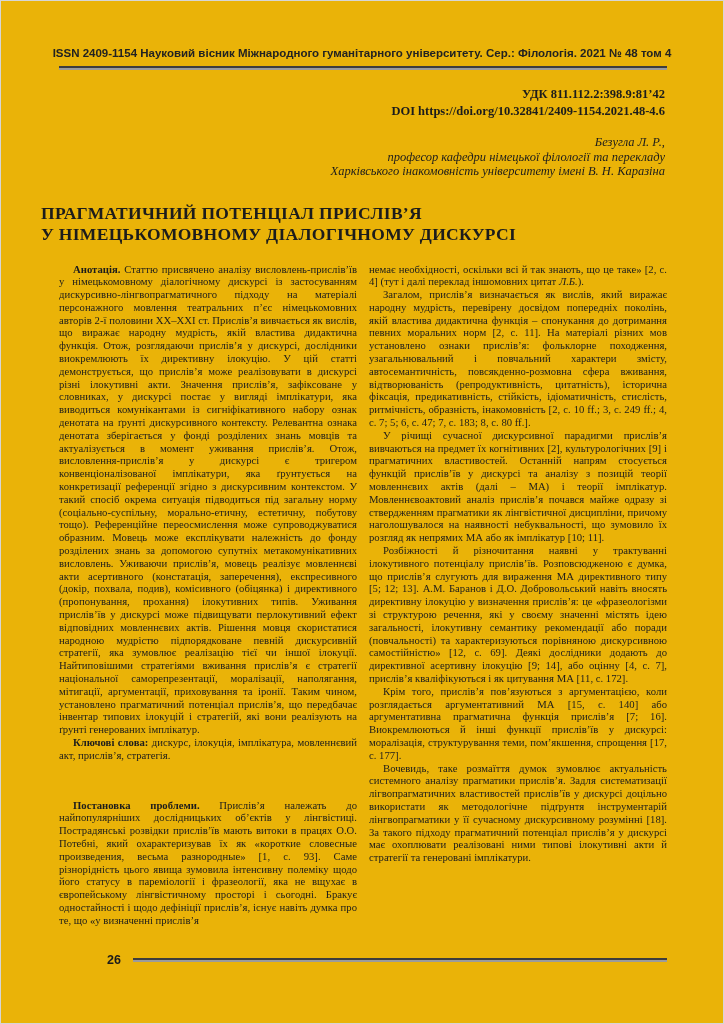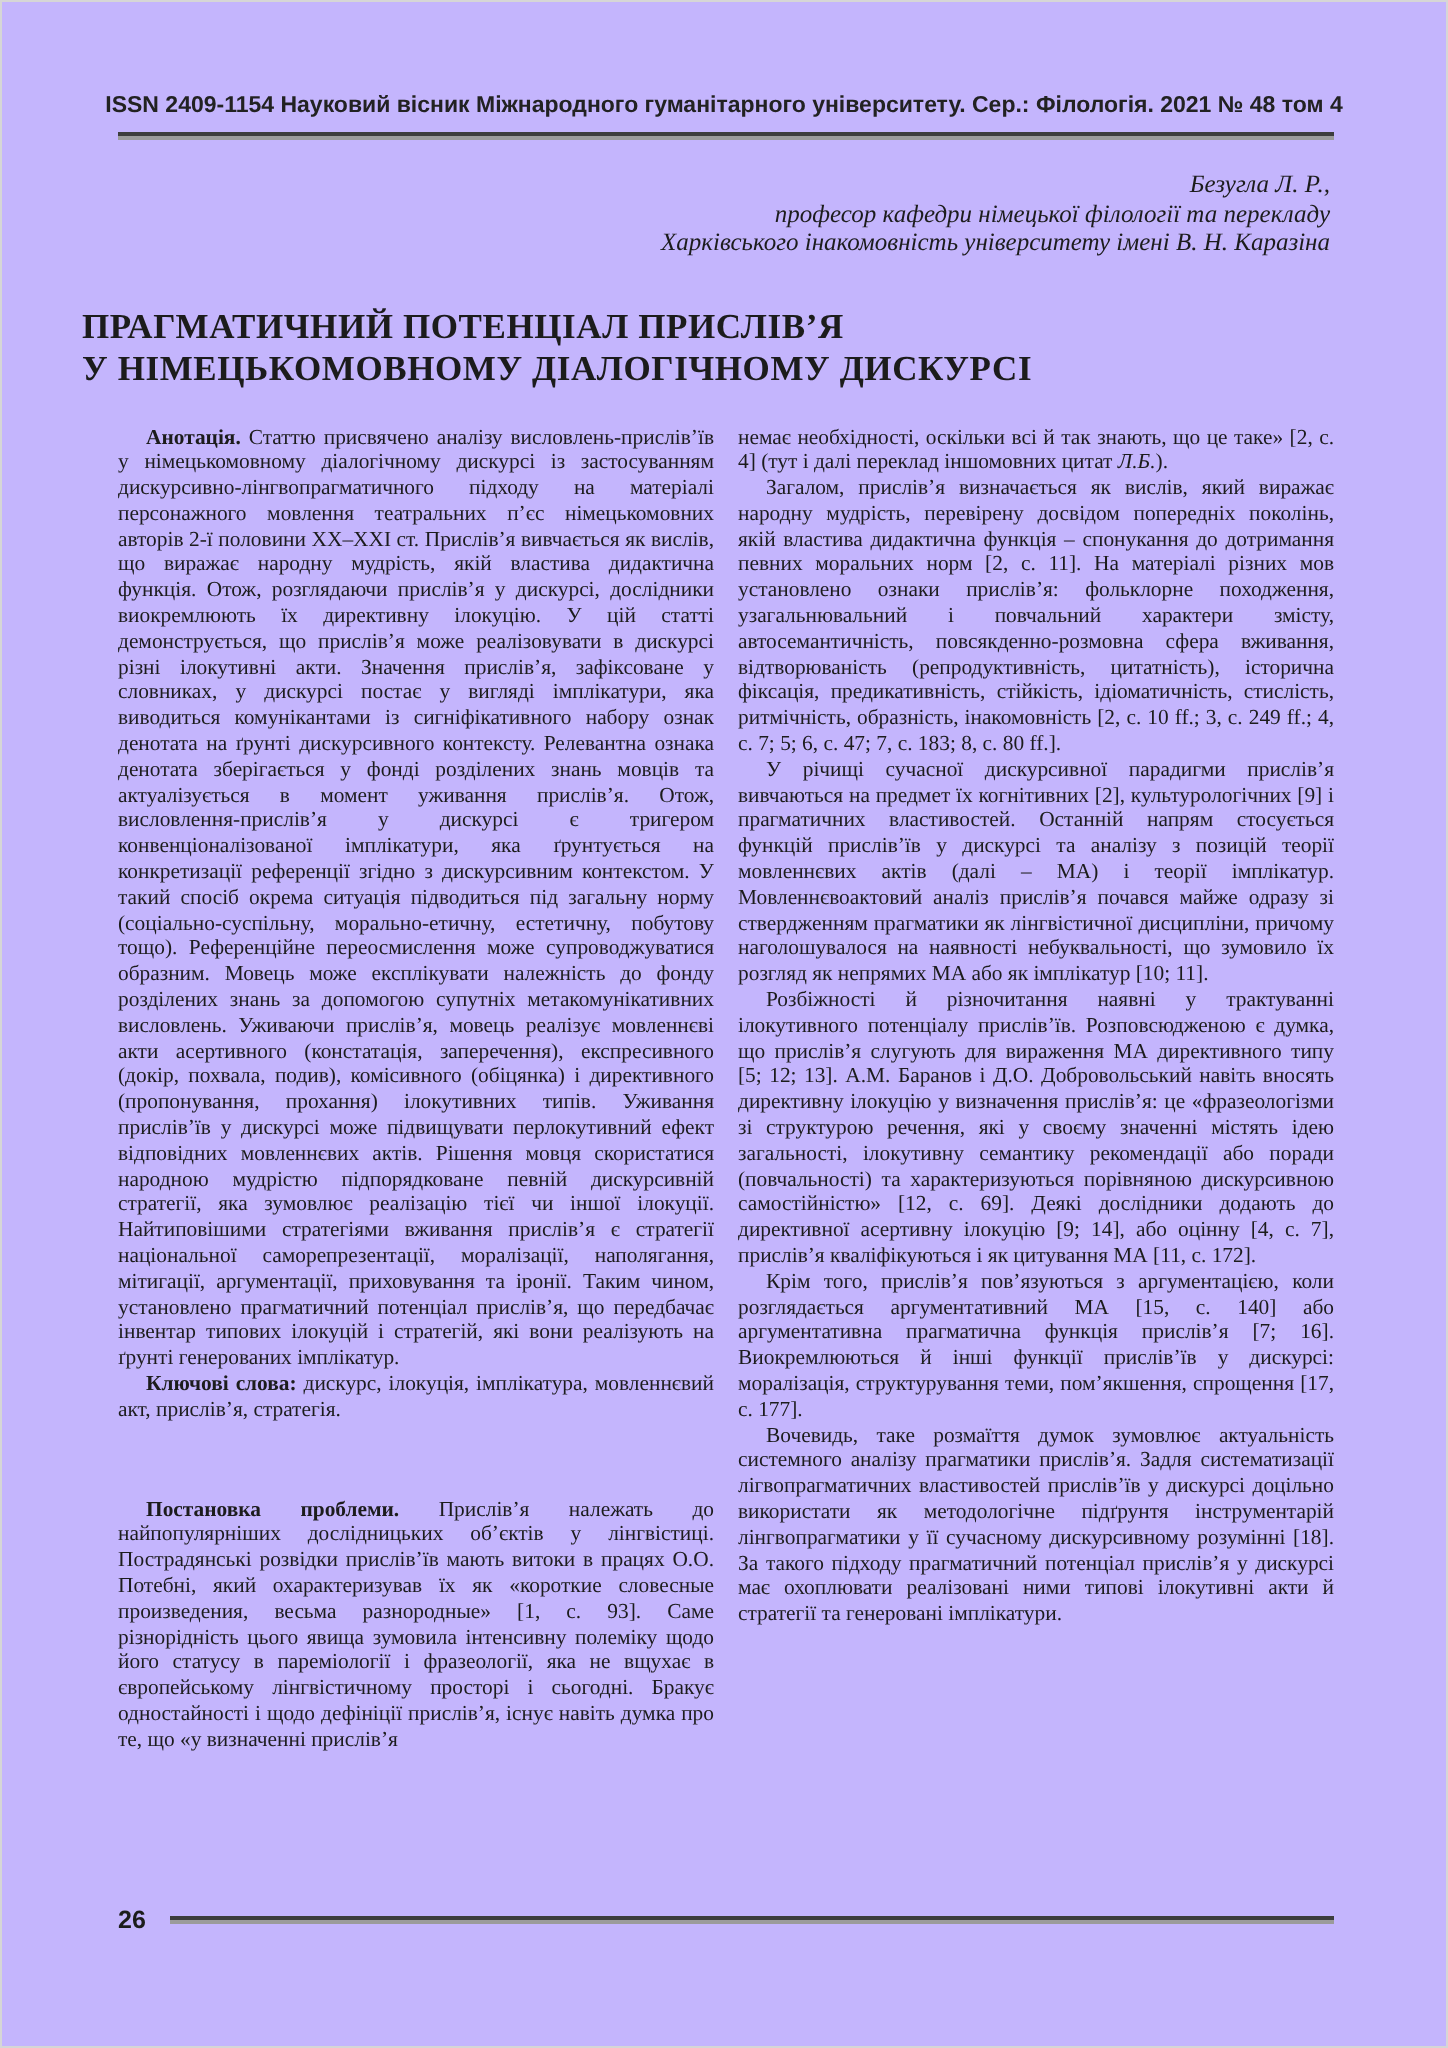--- a/index.html
+++ b/index.html
@@ -1,20 +1,20 @@
 <!DOCTYPE html>
 <html><head>
 <meta charset="utf-8">
 <style>
   html,body { margin:0; padding:0; background:#e9e9e9; }
   .page {
     position:relative;
     width:724px; height:1024px;
     margin:0 auto;
-    background:#c4b5fd;
+    background:#eab308;
     border:1px solid #d6d6d6;
     box-sizing:border-box;
     font-family:"Liberation Serif", serif;
     color:#1c1c1c;
     overflow:hidden;
   }
   
   .journal-line {
     padding-top:46px;
     text-align:center;
@@ -80,31 +80,36 @@
     position:absolute;
     left:58px; right:56px; top:952px;
     display:flex;
     align-items:center;
   }
   .pageno {
     font-family:"Liberation Sans", sans-serif;
     font-weight:bold;
     font-size:12.5px;
     margin-right:12px;
+    margin-left:48px;
   }
   .footer-rule { flex:1; }
 </style>
 </head>
 <body>
 
 <div class="page">
 
   <div class="journal-line">ISSN 2409-1154 Науковий вісник Міжнародного гуманітарного університету. Сер.: Філологія. 2021 № 48 том 4</div>
   <div class="double-rule header-rule"></div>
 
+  <div class="meta-block">
+    <div>УДК 811.112.2:398.9:81’42</div>
+    <div>DOI https://doi.org/10.32841/2409-1154.2021.48-4.6</div>
+  </div>
 
   <div class="author-block">
     <div class="author-name">Безугла Л. Р.,</div>
     <div>професор кафедри німецької філології та перекладу</div>
     <div>Харківського інакомовність університету імені В. Н. Каразіна</div>
   </div>
 
   <h1 class="article-title">
     <span>ПРАГМАТИЧНИЙ ПОТЕНЦІАЛ ПРИСЛІВ’Я</span>
     <span>У НІМЕЦЬКОМОВНОМУ ДІАЛОГІЧНОМУ ДИСКУРСІ</span>

